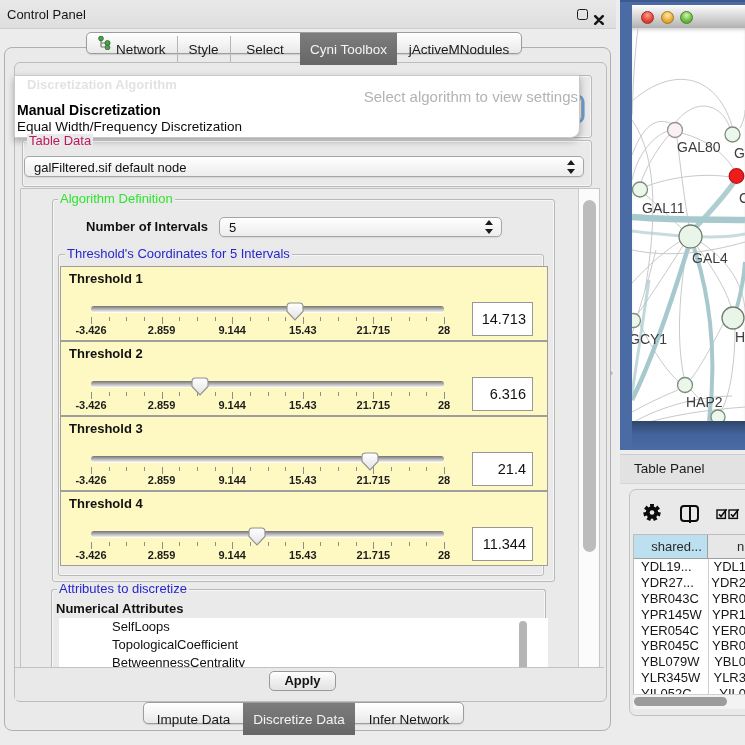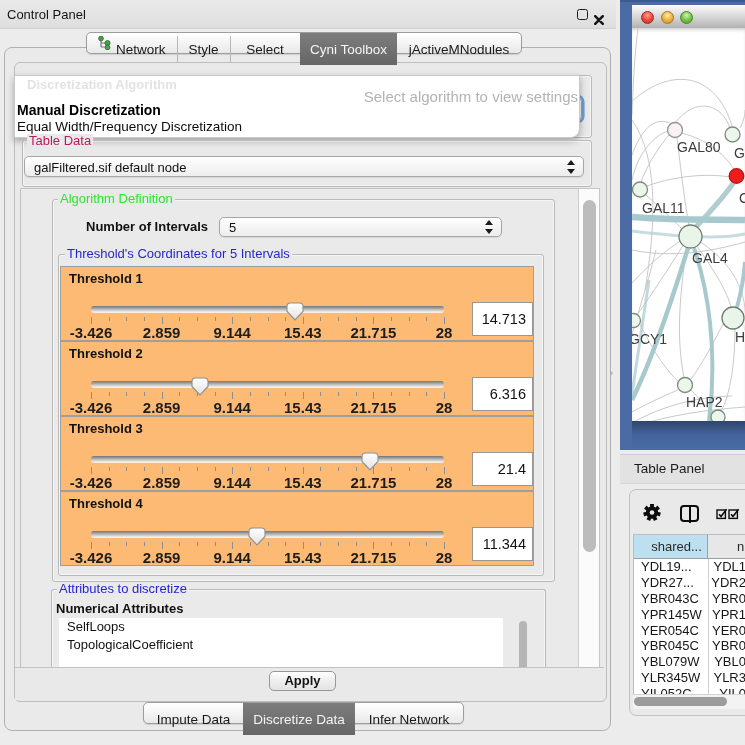--- a/index.html
+++ b/index.html
@@ -12,28 +12,28 @@
 .combo .tx{position:absolute;left:9px;top:50%;transform:translateY(-50%);white-space:nowrap;}
 .spin{position:absolute;right:8px;top:50%;transform:translateY(-50%);width:8px;height:16px;}
 .spin:before,.spin:after{content:"";position:absolute;left:0;border-left:4px solid transparent;border-right:4px solid transparent;}
 .spin:before{top:1px;border-bottom:5.5px solid #1b1b1b;}
 .spin:after{bottom:1px;border-top:5.5px solid #1b1b1b;}
 .tabbar{position:absolute;height:20px;background:linear-gradient(#ffffff,#f2f2f2 60%,#e8e8e8);
  border:1px solid #9d9d9d;border-radius:5px;box-shadow:0 1px 1px rgba(0,0,0,.12);display:flex;font-size:13.5px;color:#1a1a1a;}
 .tab{display:flex;align-items:center;justify-content:center;height:32px;position:relative;white-space:nowrap;}
 .tab.sep:before{content:"";position:absolute;left:0;top:3px;bottom:3px;width:1px;background:#b5b5b5;}
 .tab.dark{background:linear-gradient(#7d7d7d,#666);color:#f4f4f4;}
-.thpanel{position:absolute;left:60px;width:472px;height:73px;background:#fdba74;border:1px solid #9e9e9e;}
+.thpanel{position:absolute;left:60px;width:472px;height:73px;background:#fef9c3;border:1px solid #9e9e9e;padding-left:14px;}
 .thlab{position:absolute;left:8px;top:4px;font-size:13px;font-weight:bold;color:#111;}
 .track{position:absolute;left:30px;top:39px;width:353px;height:6px;border-radius:3px;
  background:linear-gradient(#747474,#b2b2b2 50%,#f0f0f0);box-shadow:0 1px 0 rgba(255,255,255,.75);}
 .thumb{position:absolute;top:35px;width:18px;height:19px;}
 .vbox{position:absolute;left:411px;top:35px;width:53px;height:32px;background:#fff;border:1px solid #979797;
  font-size:14.5px;color:#111;text-align:right;line-height:32px;padding-right:5.5px;}
-.ticklab{position:absolute;top:57px;font-size:15px;font-weight:bold;color:#1d1d1d;transform:translateX(-50%);}
+.ticklab{position:absolute;top:57px;font-size:11px;font-weight:bold;color:#1d1d1d;transform:translateX(-50%);}
 .lrow{font-size:13px;color:#111;height:18px;line-height:18px;padding-left:8px;white-space:nowrap;}
 .trow{height:15.9px;line-height:15.9px;font-size:13px;color:#161616;white-space:nowrap;display:flex;}
 .c1{width:74px;padding-left:7px;}
 .c2{padding-left:9px;}
 </style></head><body>
 
 <div class="abs" style="left:0;top:0;width:616px;height:28px;background:linear-gradient(#e9e9e9,#dedede);border-bottom:1px solid #cfcfcf;"></div>
 <div class="abs" style="left:7px;top:7px;font-size:13px;color:#151515;">Control Panel</div>
 <div class="abs" style="left:577px;top:9px;width:9px;height:9px;border:1.6px solid #1c1c1c;border-radius:2.5px;"></div>
 <div class="abs" style="left:593.5px;top:10.5px;width:10px;height:10px;"><svg width="10" height="10" viewBox="0 0 10 10">
@@ -261,23 +261,24 @@
           </linearGradient>
         </defs>
       </svg>
     </div>
 <div class="vbox">11.344</div>
 </div>
 
 <div class="etch abs" style="left:51px;top:589px;width:493px;height:90px;border-bottom:none;"></div>
 <div class="gtitle" style="left:57px;top:582px;color:#2626cf;background:#eaeaea;">Attributes to discretize</div>
 <div class="abs" style="left:56px;top:601px;font-size:13px;font-weight:bold;color:#111;">Numerical Attributes</div>
-<div class="abs" style="left:59px;top:618px;width:444px;height:49px;background:#fff;overflow:hidden;">
+<div class="abs" style="left:59px;top:618px;width:444px;height:49px;background:#fff;overflow:hidden;padding-left:45px;">
  <div class="lrow">SelfLoops</div>
     <div class="lrow">TopologicalCoefficient</div>
+    <div class="lrow">BetweennessCentrality</div>
 </div>
 <div class="abs" style="left:519px;top:621px;width:8px;height:46px;background:#b5b5b5;border-radius:4px 4px 0 0;"></div>
 
 <div class="abs" style="left:15px;top:667px;width:589px;height:32px;background:#e9e9e9;border-top:1px solid #c2c2c2;"></div>
 <div class="abs" style="left:269px;top:671px;width:65px;height:18px;background:linear-gradient(#ffffff,#eeeeee 50%,#e3e3e3);border:1px solid #989898;border-radius:5px;
  font-size:13px;font-weight:bold;color:#141414;text-align:center;line-height:18px;">Apply</div>
 
 <div class="tabbar" style="left:143px;top:702px;">
  <div class="tab" style="width:99px;border-radius:5px 0 0 5px;">Impute Data</div>
  <div class="tab dark" style="width:112px;">Discretize Data</div>

